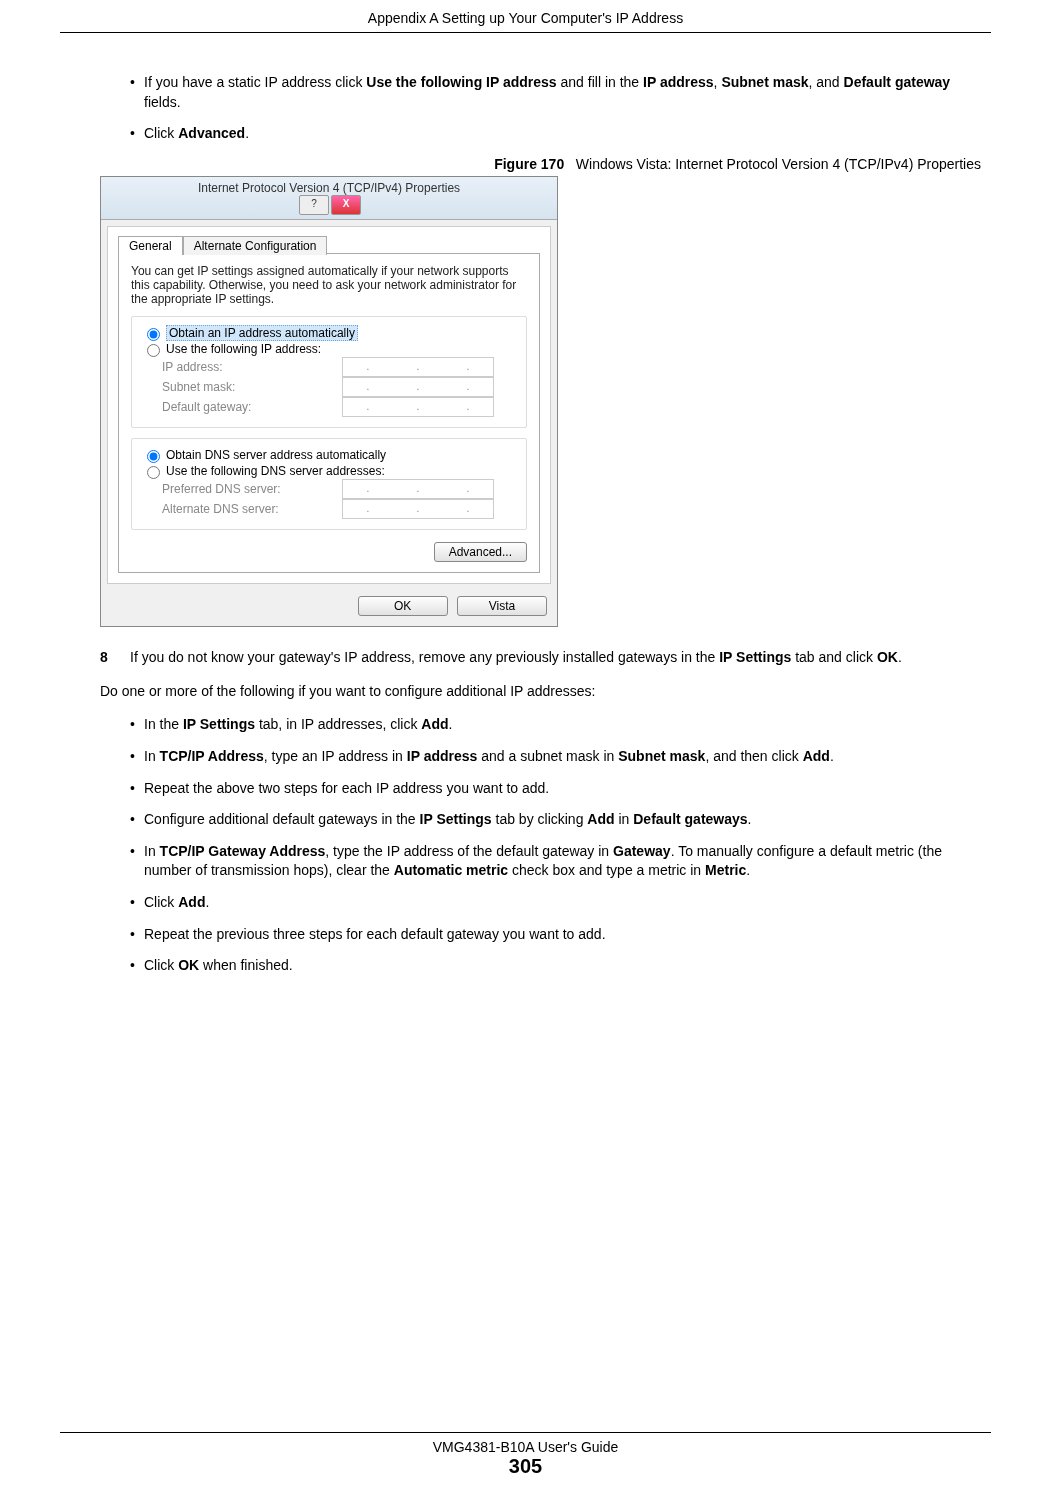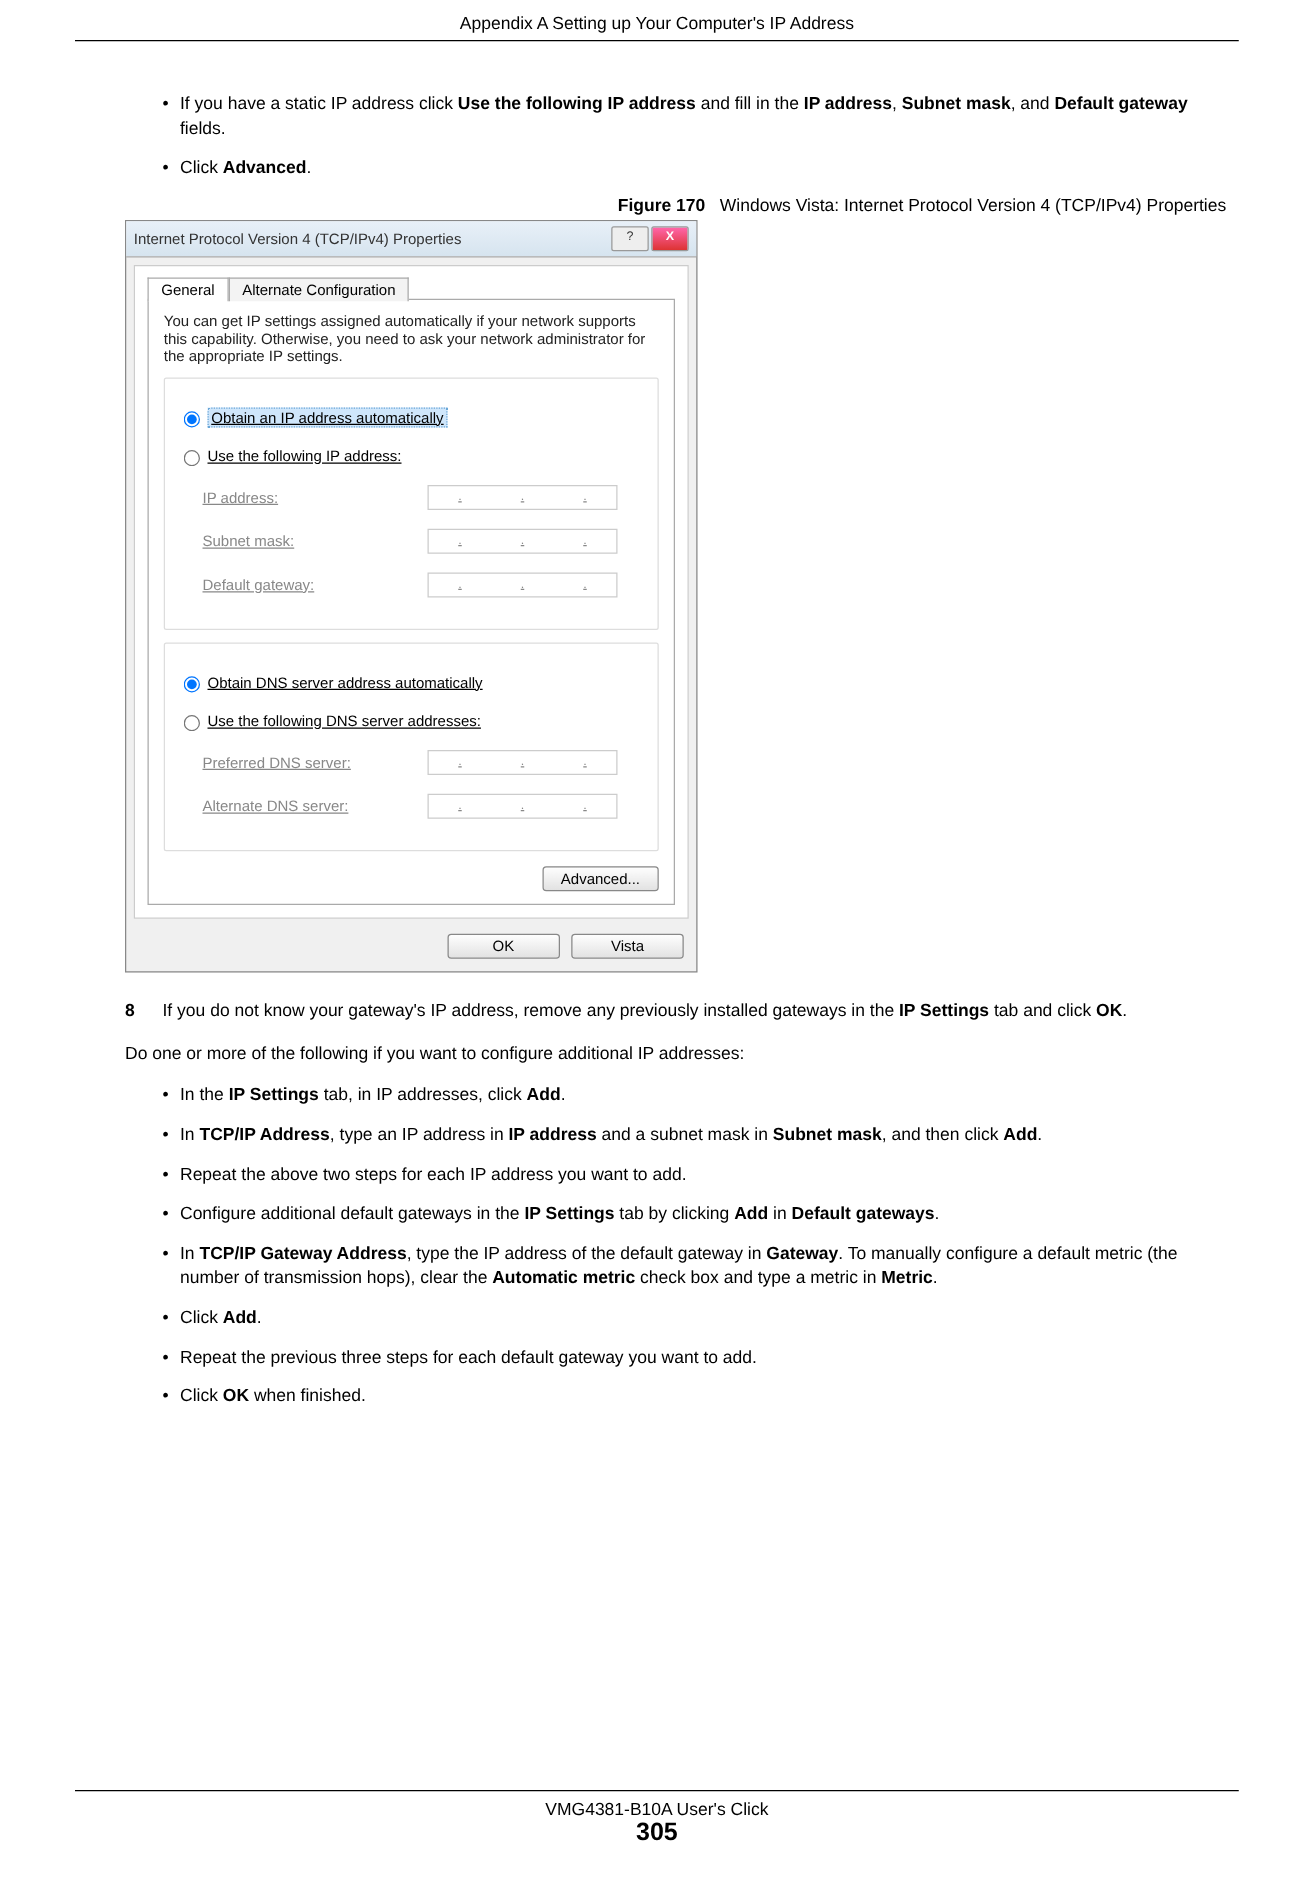--- a/index.html
+++ b/index.html
@@ -63,20 +63,21 @@
     margin-bottom: 20px;
   }
   .titlebar {
     background: linear-gradient(to bottom, #e8f0f8, #d6e4ef);
     border-bottom: 1px solid #aaa;
     padding: 4px 6px;
     display: flex;
     align-items: center;
     justify-content: space-between;
     color: #333;
+    flex-direction: column;
   }
   .titlebar-buttons {
     display: flex;
     gap: 0;
   }
   .tb-btn {
     width: 28px;
     height: 18px;
     border: 1px solid #999;
     border-radius: 2px;
@@ -127,23 +128,22 @@
   }
   .group {
     border: 1px solid #ddd;
     padding: 8px 10px 10px 10px;
     margin-bottom: 10px;
     border-radius: 2px;
   }
   .radio-row, .field-row {
     display: flex;
     align-items: center;
-    margin: 15px 0;
-    font-size: 12px;
-    text-decoration: underline;
+    margin: 0 0;
+    font-size: 12px;
   }
   .radio-row input[type=radio]{
     margin-right: 6px;
   }
   .field-row {
     padding-left: 20px;
     color: #888;
   }
   .field-label {
     width: 180px;
@@ -340,16 +340,16 @@
         <li><span>In </span><b>TCP/IP Gateway Address</b><span>, type the IP address of the default gateway in </span><b>Gateway</b><span>. To manually configure a default metric (the number of transmission hops), clear the </span><b>Automatic metric</b><span> check box and type a metric in </span><b>Metric</b><span>.</span></li>
         <li><span>Click </span><b>Add</b><span>.</span></li>
         <li><span>Repeat the previous three steps for each default gateway you want to add.</span></li>
         <li><span>Click </span><b>OK</b><span> when finished.</span></li>
       </ul>
 
   </div>
 
   <div class="footer-area">
     <div class="footer-rule"></div>
-    <div class="footer-text">VMG4381-B10A User's Click</div>
+    <div class="footer-text">VMG4381-B10A User's Guide</div>
     <div class="page-num">305</div>
   </div>
 </div>
 
 </body></html>

